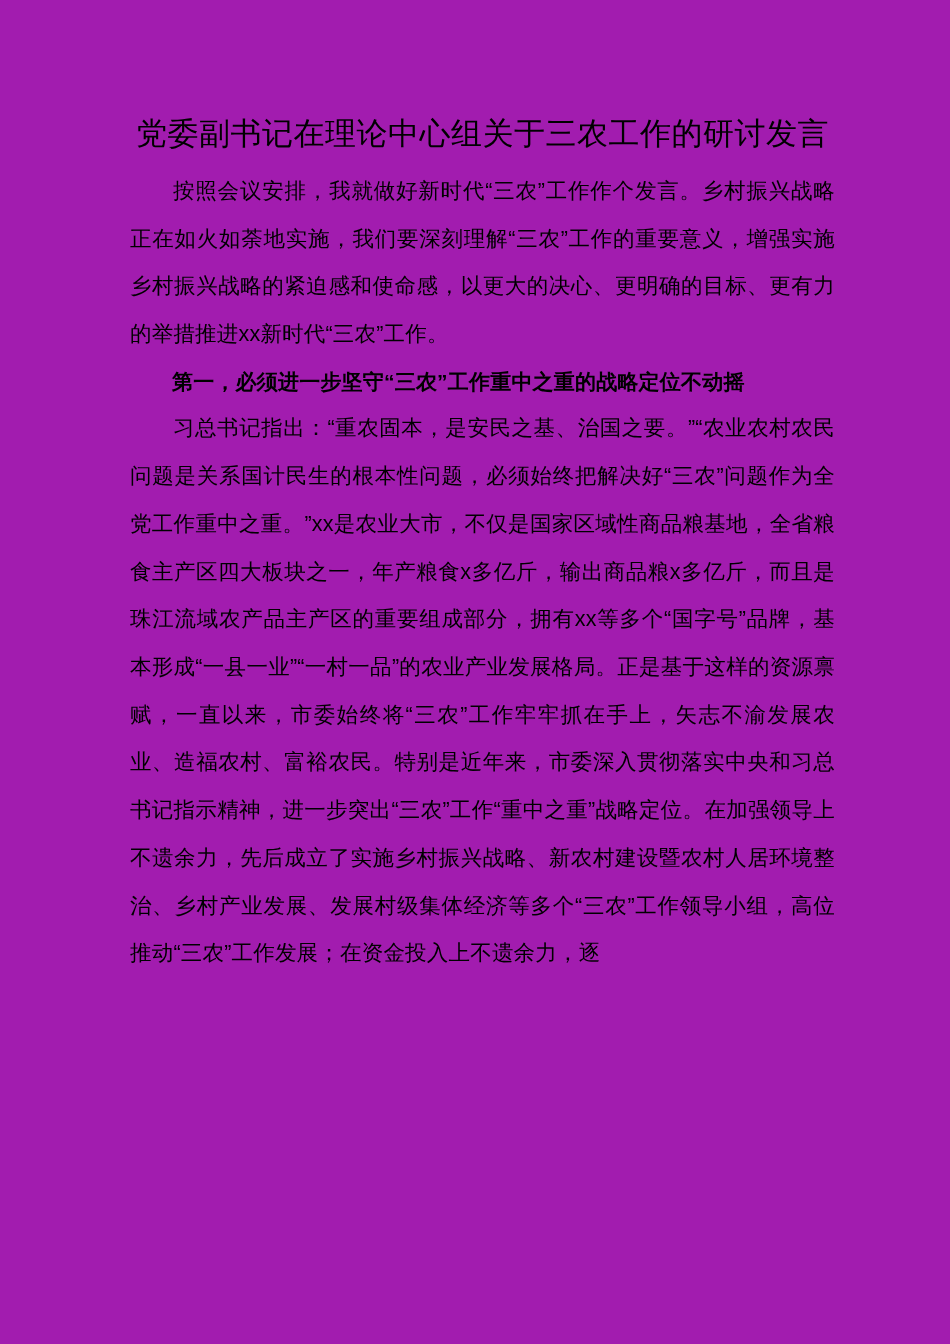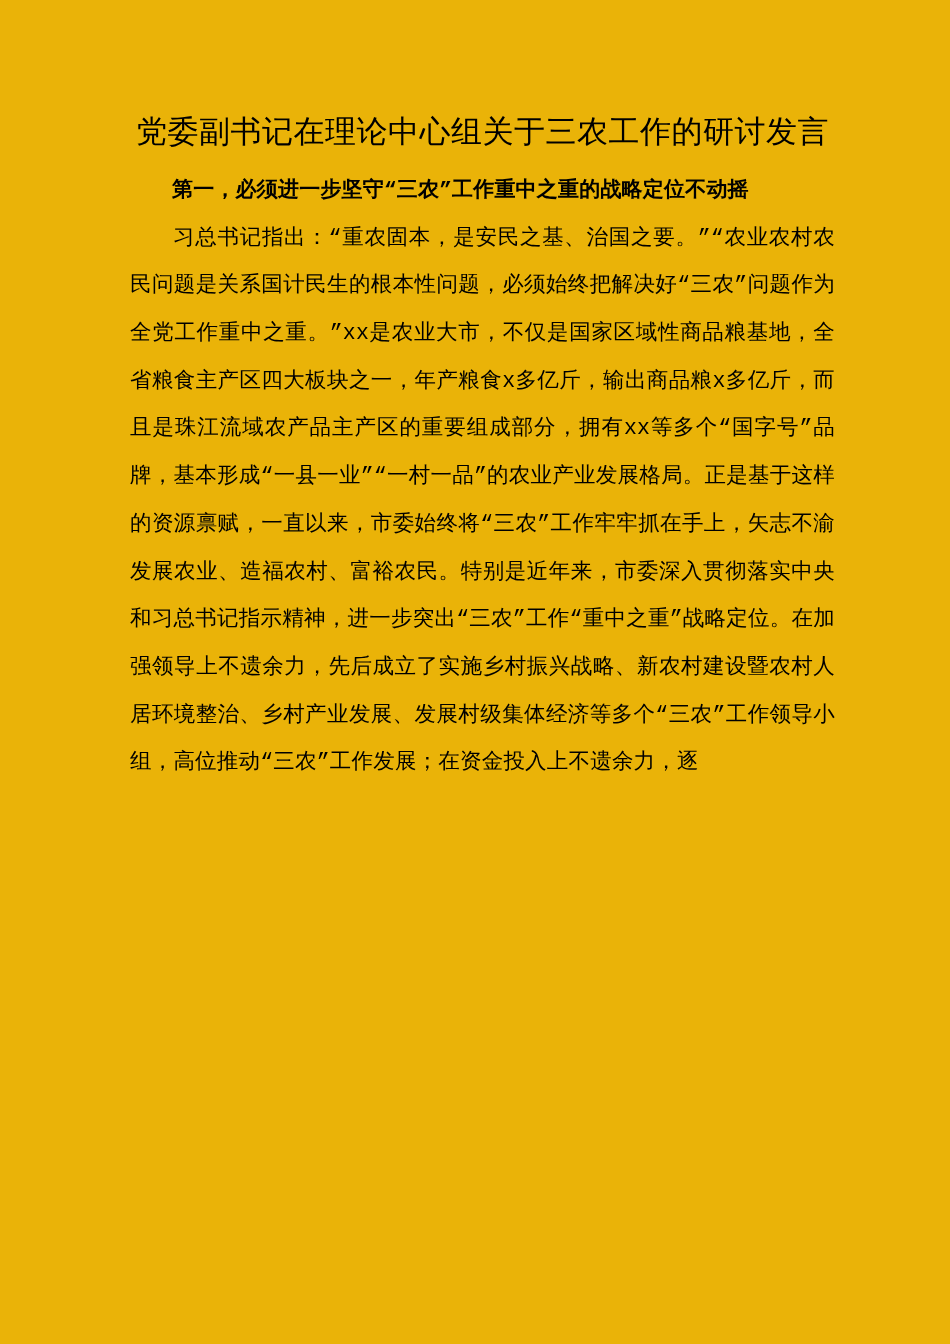--- a/index.html
+++ b/index.html
@@ -3,25 +3,25 @@
 <meta charset="utf-8">
 <style>
   html, body {
     margin: 0;
     padding: 0;
     background: #ffffff;
   }
   .page {
     width: 950px;
     height: 1344px;
-    background: #eab308;
+    background: #a21caf;
     position: relative;
     box-sizing: border-box;
     padding: 105px 115px 60px 130px;
-    font-family: Liberation Mono, monospace;
+    font-family: Liberation Sans, sans-serif;
     color: #000000;
     overflow: hidden;
   }
   .doc-title {
     font-size: 31px;
     font-weight: 400;
     line-height: 1.9;
     text-align: center;
     letter-spacing: 0.5px;
     margin: 0 0 4px 0;
@@ -46,18 +46,19 @@
     letter-spacing: 0.2px;
   }
 </style>
 </head>
 <body>
 
 <div class="page">
 
   <h1 class="doc-title">党委副书记在理论中心组关于三农工作的研讨发言</h1>
 
+  <p class="body-text">按照会议安排，我就做好新时代“三农”工作作个发言。乡村振兴战略正在如火如荼地实施，我们要深刻理解“三农”工作的重要意义，增强实施乡村振兴战略的紧迫感和使命感，以更大的决心、更明确的目标、更有力的举措推进xx新时代“三农”工作。</p>
 
   <p class="section-heading">第一，必须进一步坚守“三农”工作重中之重的战略定位不动摇</p>
 
   <p class="body-text">习总书记指出：“重农固本，是安民之基、治国之要。”“农业农村农民问题是关系国计民生的根本性问题，必须始终把解决好“三农”问题作为全党工作重中之重。”xx是农业大市，不仅是国家区域性商品粮基地，全省粮食主产区四大板块之一，年产粮食x多亿斤，输出商品粮x多亿斤，而且是珠江流域农产品主产区的重要组成部分，拥有xx等多个“国字号”品牌，基本形成“一县一业”“一村一品”的农业产业发展格局。正是基于这样的资源禀赋，一直以来，市委始终将“三农”工作牢牢抓在手上，矢志不渝发展农业、造福农村、富裕农民。特别是近年来，市委深入贯彻落实中央和习总书记指示精神，进一步突出“三农”工作“重中之重”战略定位。在加强领导上不遗余力，先后成立了实施乡村振兴战略、新农村建设暨农村人居环境整治、乡村产业发展、发展村级集体经济等多个“三农”工作领导小组，高位推动“三农”工作发展；在资金投入上不遗余力，逐</p>
 
 </div>
 
 </body></html>

